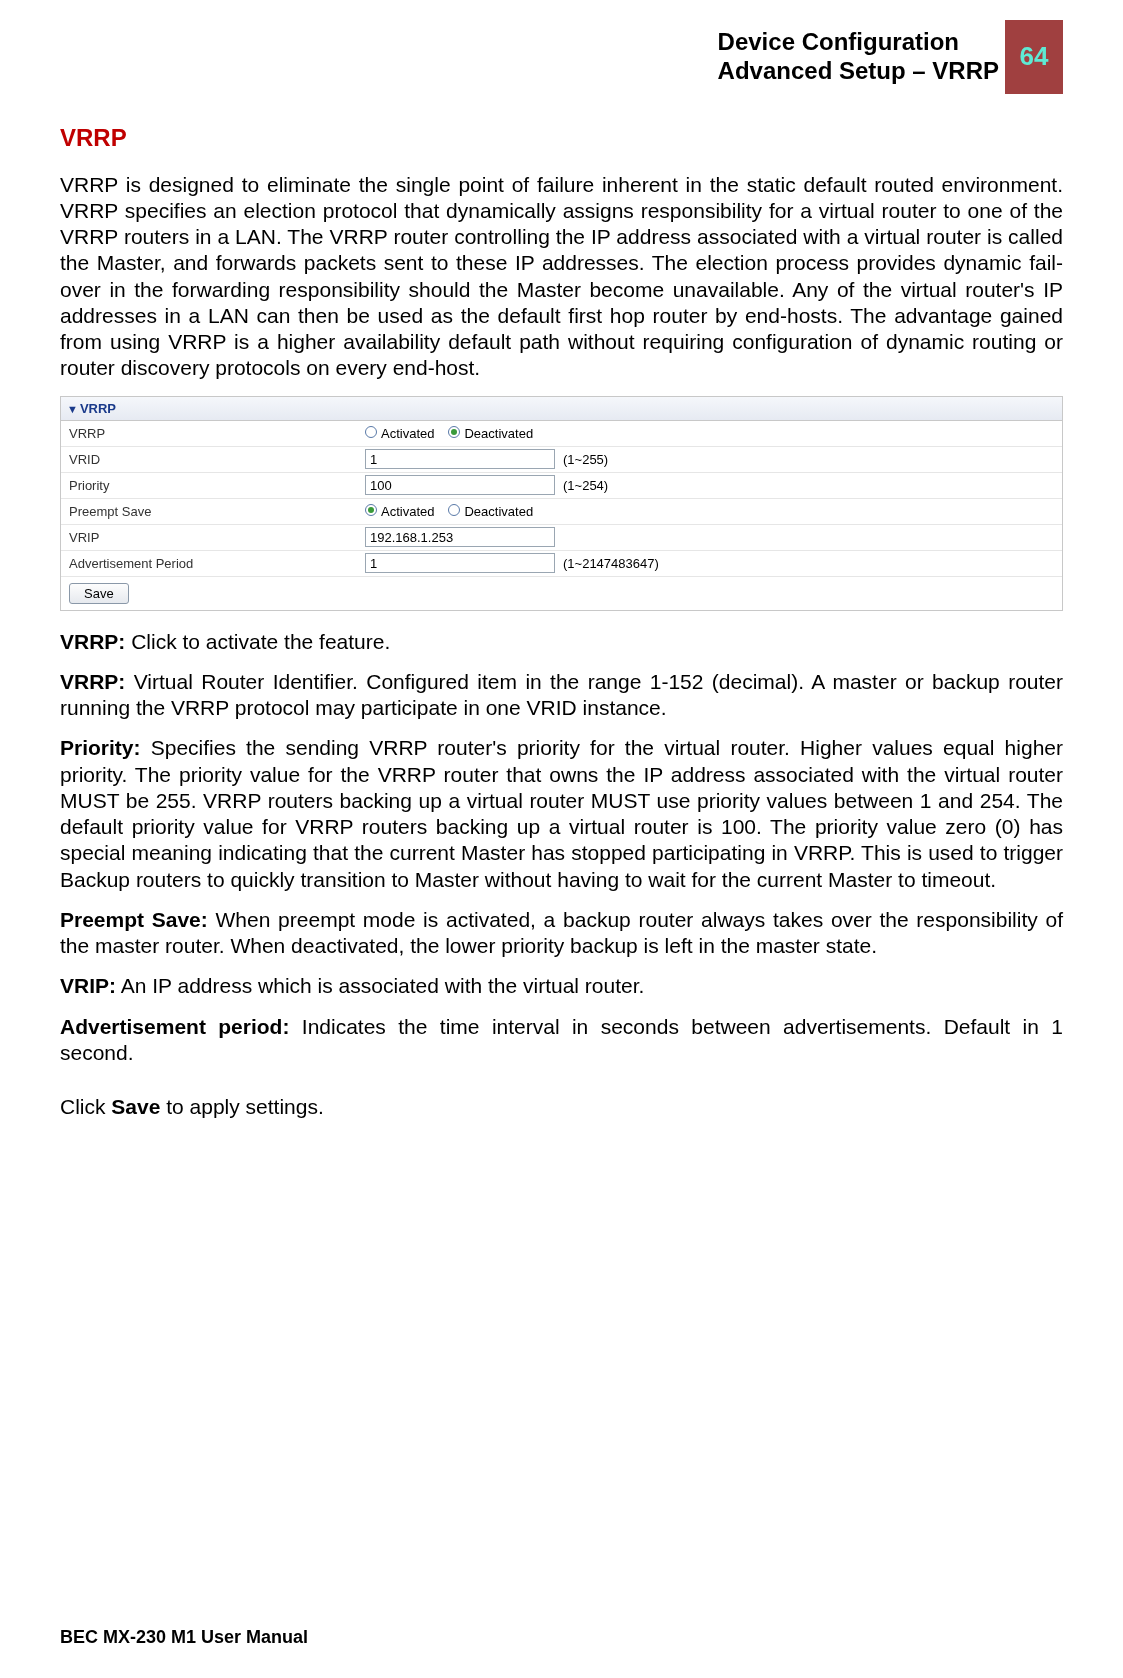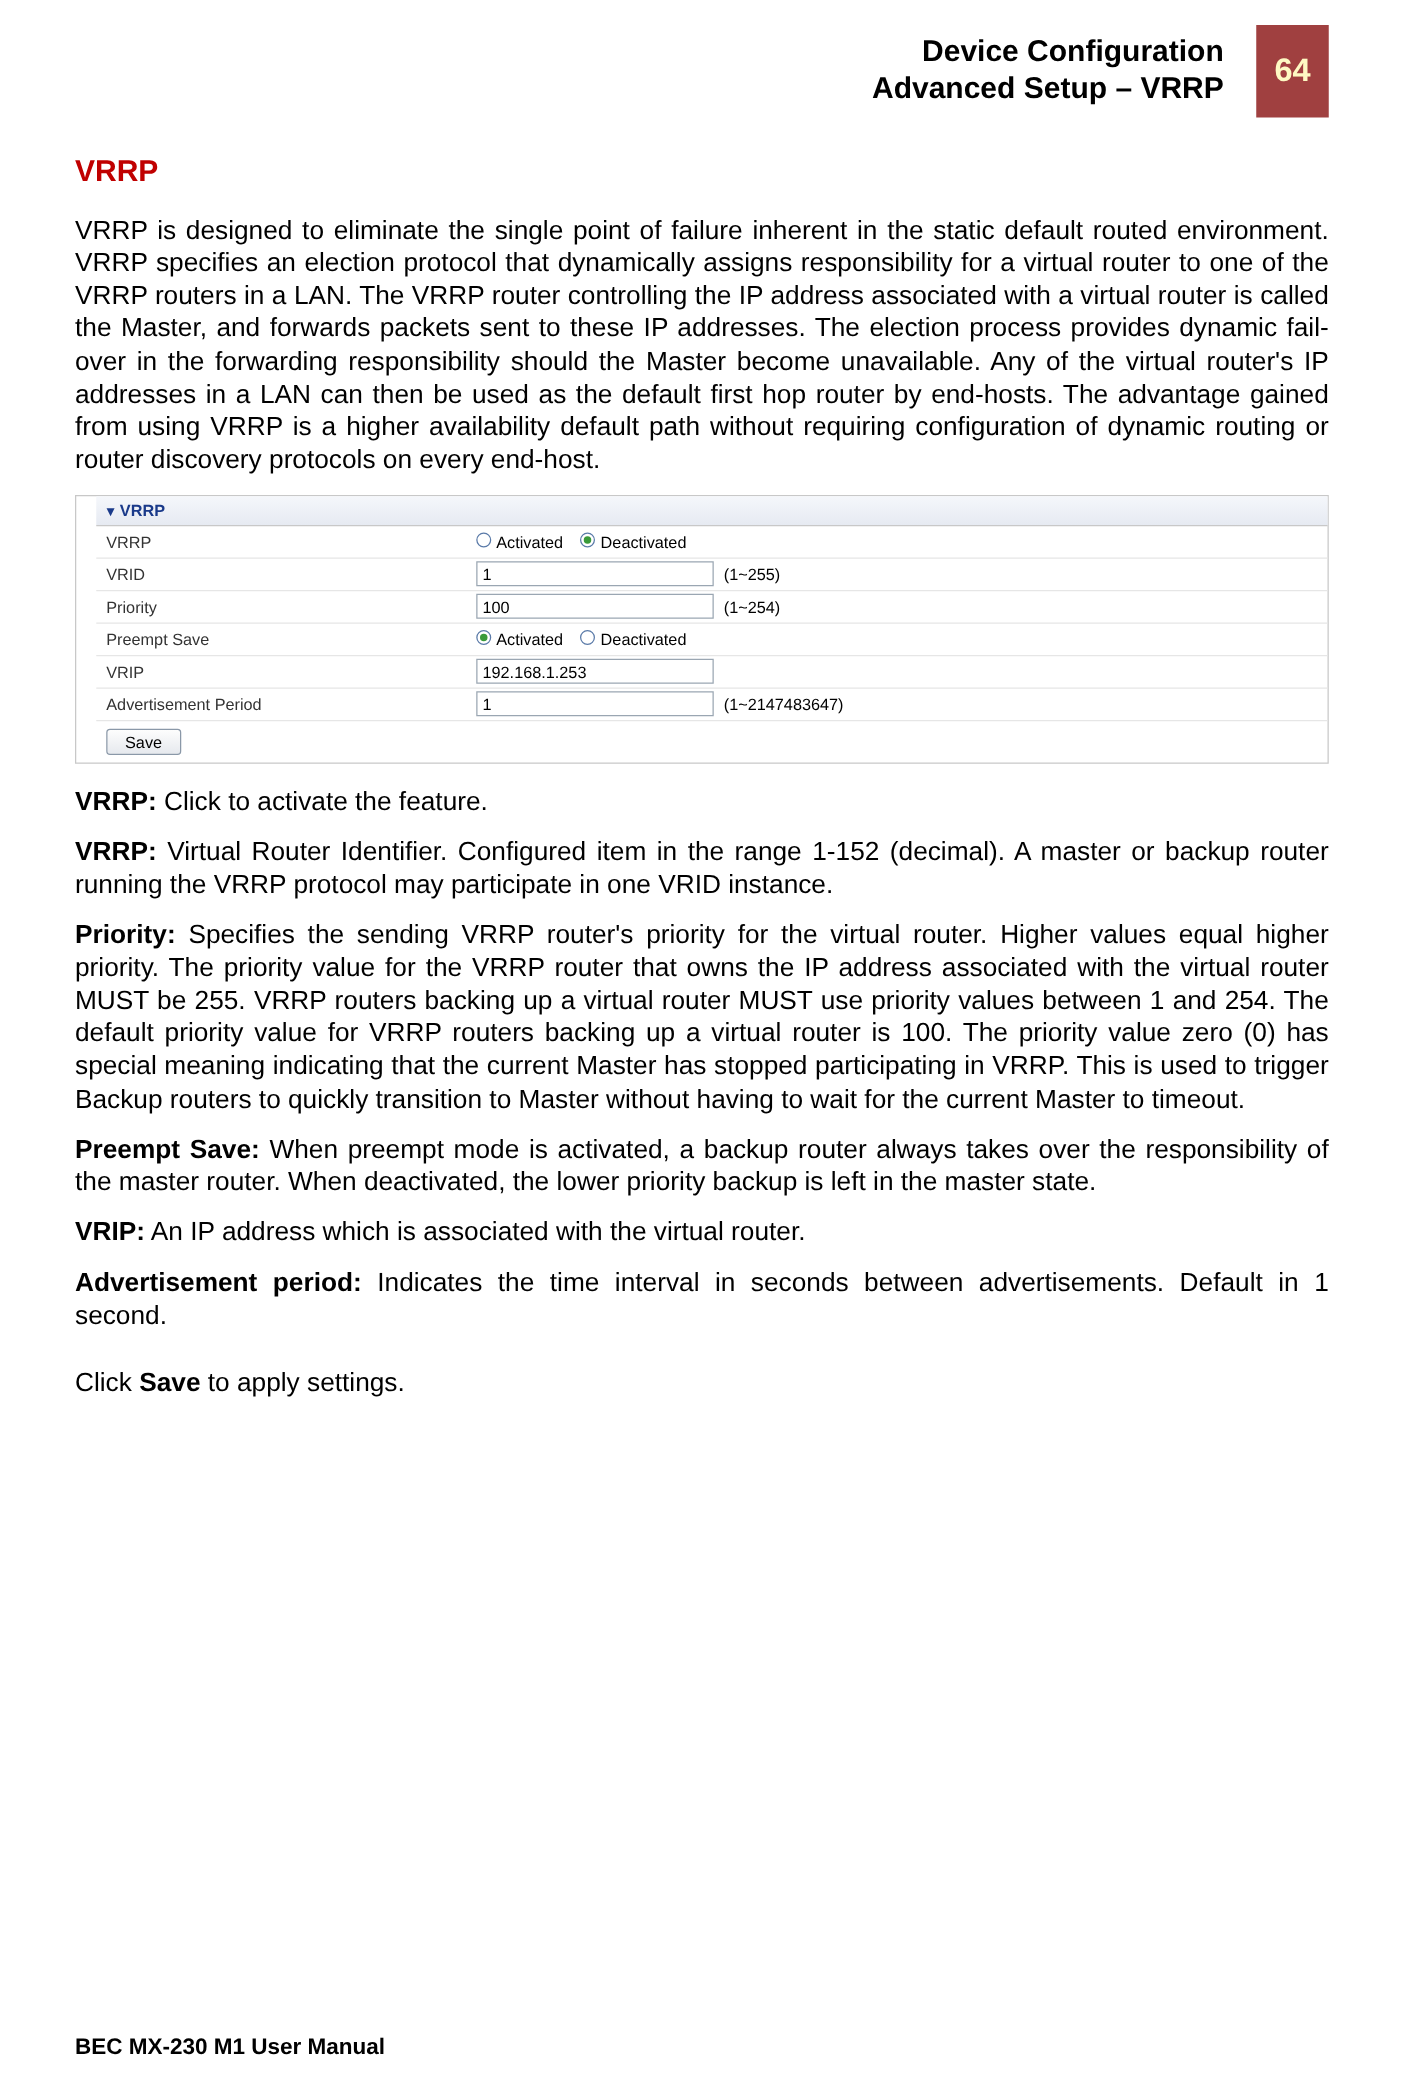--- a/index.html
+++ b/index.html
@@ -6,27 +6,27 @@
   body {
     width: 1123px;
     height: 1678px;
     font-family: Arial, Helvetica, sans-serif;
     color: #000;
     background: #fff;
     position: relative;
     padding: 20px 60px 40px 60px;
   }
   .header { display: flex; justify-content: flex-end; align-items: stretch; margin-bottom: 30px; }
-  .header-text { text-align: right; font-weight: bold; font-size: 24px; line-height: 1.2; padding: 8px 26px 8px 0; }
-  .page-badge { background: #a04040; color: #fef9c3; font-weight: bold; font-size: 26px; width: 58px; display: flex; align-items: center; justify-content: center; }
+  .header-text { font-weight: bold; font-size: 24px; line-height: 1.2; padding: 8px 6px 8px 0; }
+  .page-badge { background: #a04040; color: #5eead4; font-weight: bold; font-size: 26px; width: 58px; display: flex; align-items: center; justify-content: center; }
   .section-title { color: #c00000; font-weight: bold; font-size: 24px; margin-bottom: 20px; }
   .body-text { font-size: 21px; line-height: 1.25; text-align: justify; margin-bottom: 14px; }
   .body-text b { font-weight: bold; }
   
-  .panel { border: 1px solid #c8c8c8; margin: 6px 0 18px 0; font-size: 13px; background: #fff; padding-left: 16px; }
+  .panel { border: 1px solid #c8c8c8; margin: 6px 0 18px 0; font-size: 13px; background: #fff; }
   .panel-header { background: linear-gradient(#f5f7fb, #e6eaf2); color: #1a3a8a; font-weight: bold; padding: 4px 6px; border-bottom: 1px solid #c8c8c8; }
   .panel-header .caret { color: #1a3a8a; margin-right: 2px; font-size: 11px; }
   .panel-row { display: flex; align-items: center; border-bottom: 1px solid #e6e6e6; min-height: 26px; }
   .panel-row:last-child { border-bottom: none; }
   .panel-label { width: 300px; padding: 4px 8px; color: #333; }
   .panel-field { flex: 1; padding: 2px 4px; display: flex; align-items: center; gap: 6px; }
   .panel-field input[type="text"] { width: 190px; border: 1px solid #9aa6b2; padding: 2px 4px; font-size: 13px; height: 20px; }
   .panel-field .suffix { color: #000000; margin-left: 2px; }
   .radio-dot { width: 12px; height: 12px; border-radius: 50%; border: 1px solid #5a7aa8; display: inline-flex; align-items: center; justify-content: center; background: #fff; }
   .radio-dot.selected::after { content:""; width:6px; height:6px; border-radius:50%; background:#3a9a3a; display:block; }

